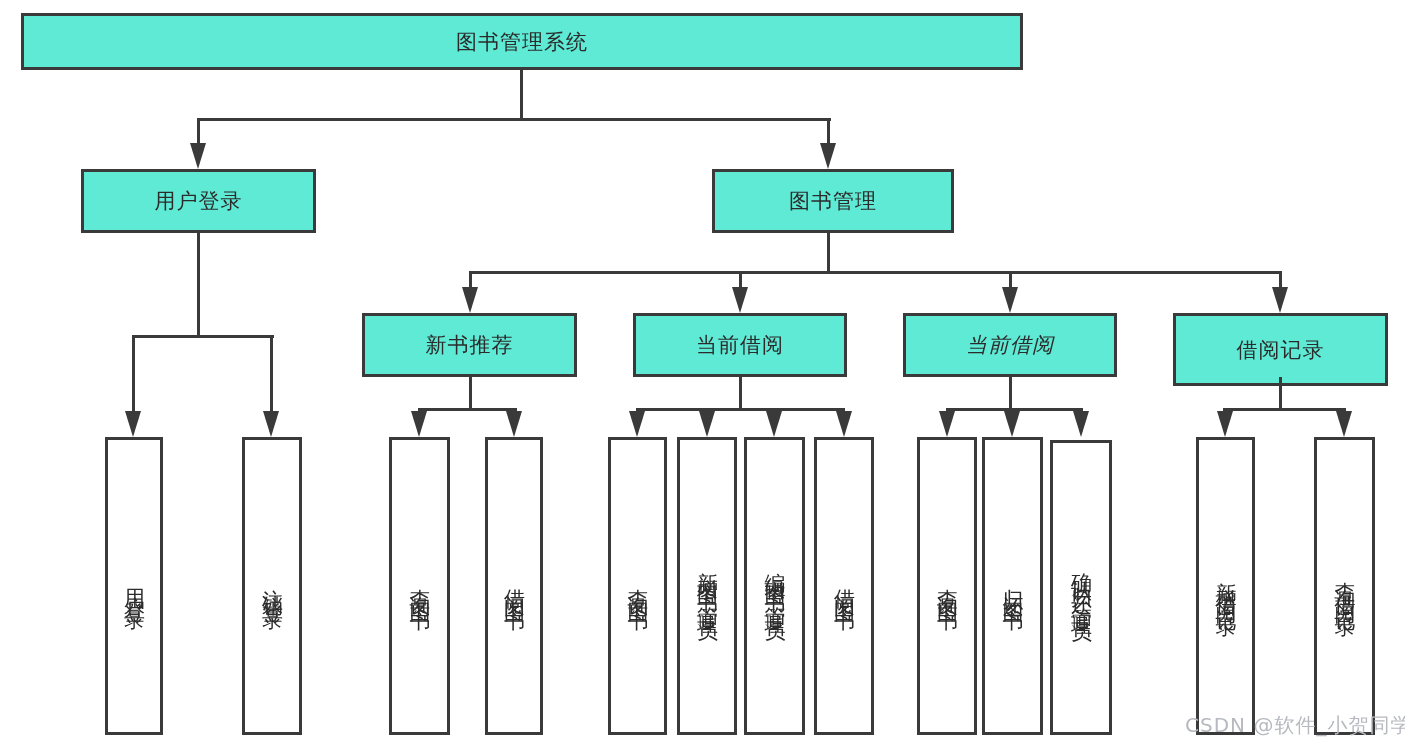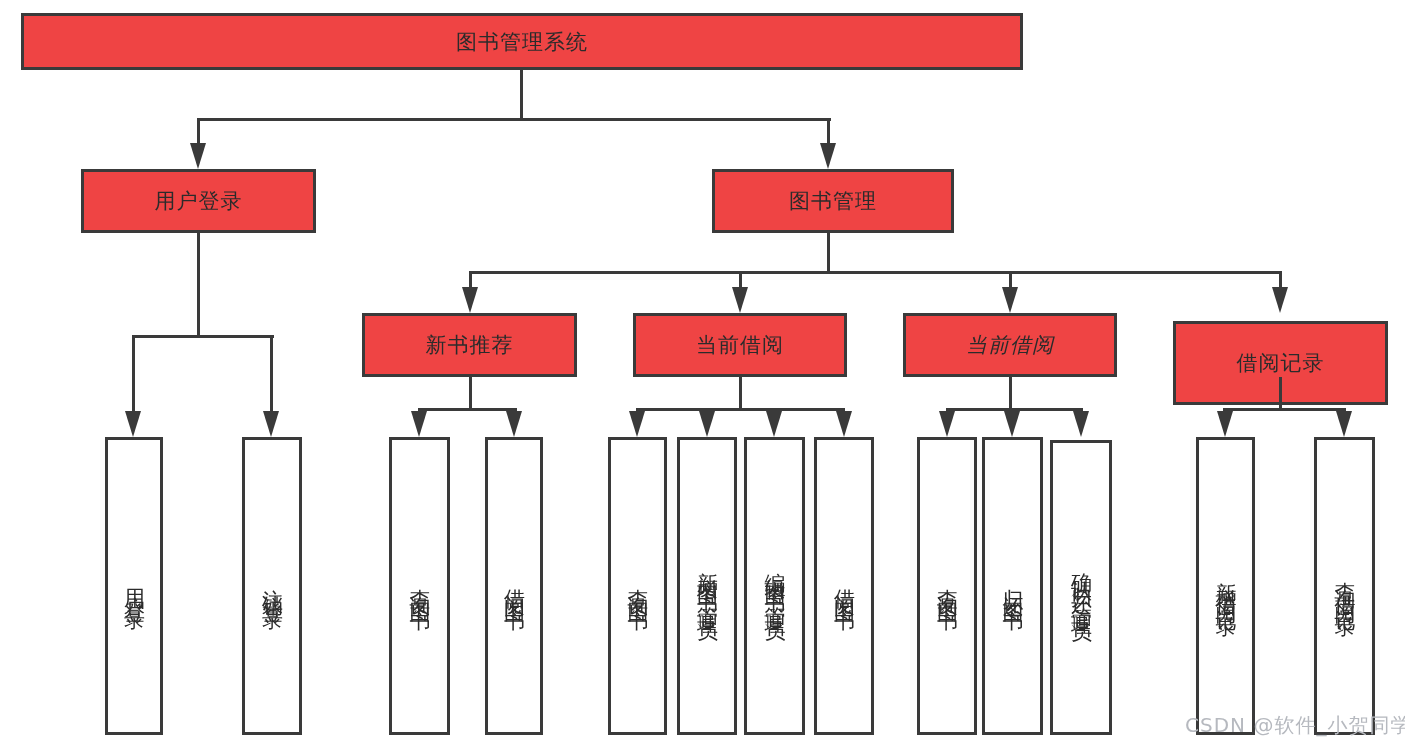--- a/index.html
+++ b/index.html
@@ -14,21 +14,21 @@
     position:relative;
     width:1405px;height:747px;
     background:var(--bg);
     font-family:"DejaVu Sans","Liberation Sans",sans-serif;
     color:var(--text);
     overflow:hidden;
   }
   .box{
     position:absolute;
     border:3px solid var(--line);
-    background:#ef4444;
+    background:#5eead4;
     display:flex;align-items:center;justify-content:center;
     font-size:21px;
     letter-spacing:1px;
     white-space:nowrap;
   }
   .vbox{
     position:absolute;
     border:3px solid var(--line);
     background:#fff;
     display:flex;align-items:center;justify-content:center;
@@ -102,21 +102,21 @@
 
   <div class="box" style="left:362px;top:313px;width:215px;height:64px;">
     <span>新书推荐</span>
   </div>
   <div class="box" style="left:633px;top:313px;width:214px;height:64px;">
     <span>当前借阅</span>
   </div>
   <div class="box" style="left:903px;top:313px;width:214px;height:64px;font-style:italic;">
     <span>当前借阅</span>
   </div>
-  <div class="box" style="left:1173px;top:313px;width:215px;height:84px;margin-top:8px;">
+  <div class="box" style="left:1173px;top:313px;width:215px;height:73px;">
     <span>借阅记录</span>
   </div>
 
   <div class="vl" style="left:469px;top:377px;height:33px;"></div>
   <div class="hl" style="left:418px;top:408px;width:99px;"></div>
   <div class="tri" style="left:411px;top:411px;"></div>
   <div class="tri" style="left:506px;top:411px;"></div>
 
   <div class="vl" style="left:739px;top:377px;height:33px;"></div>
   <div class="hl" style="left:636px;top:408px;width:209px;"></div>

